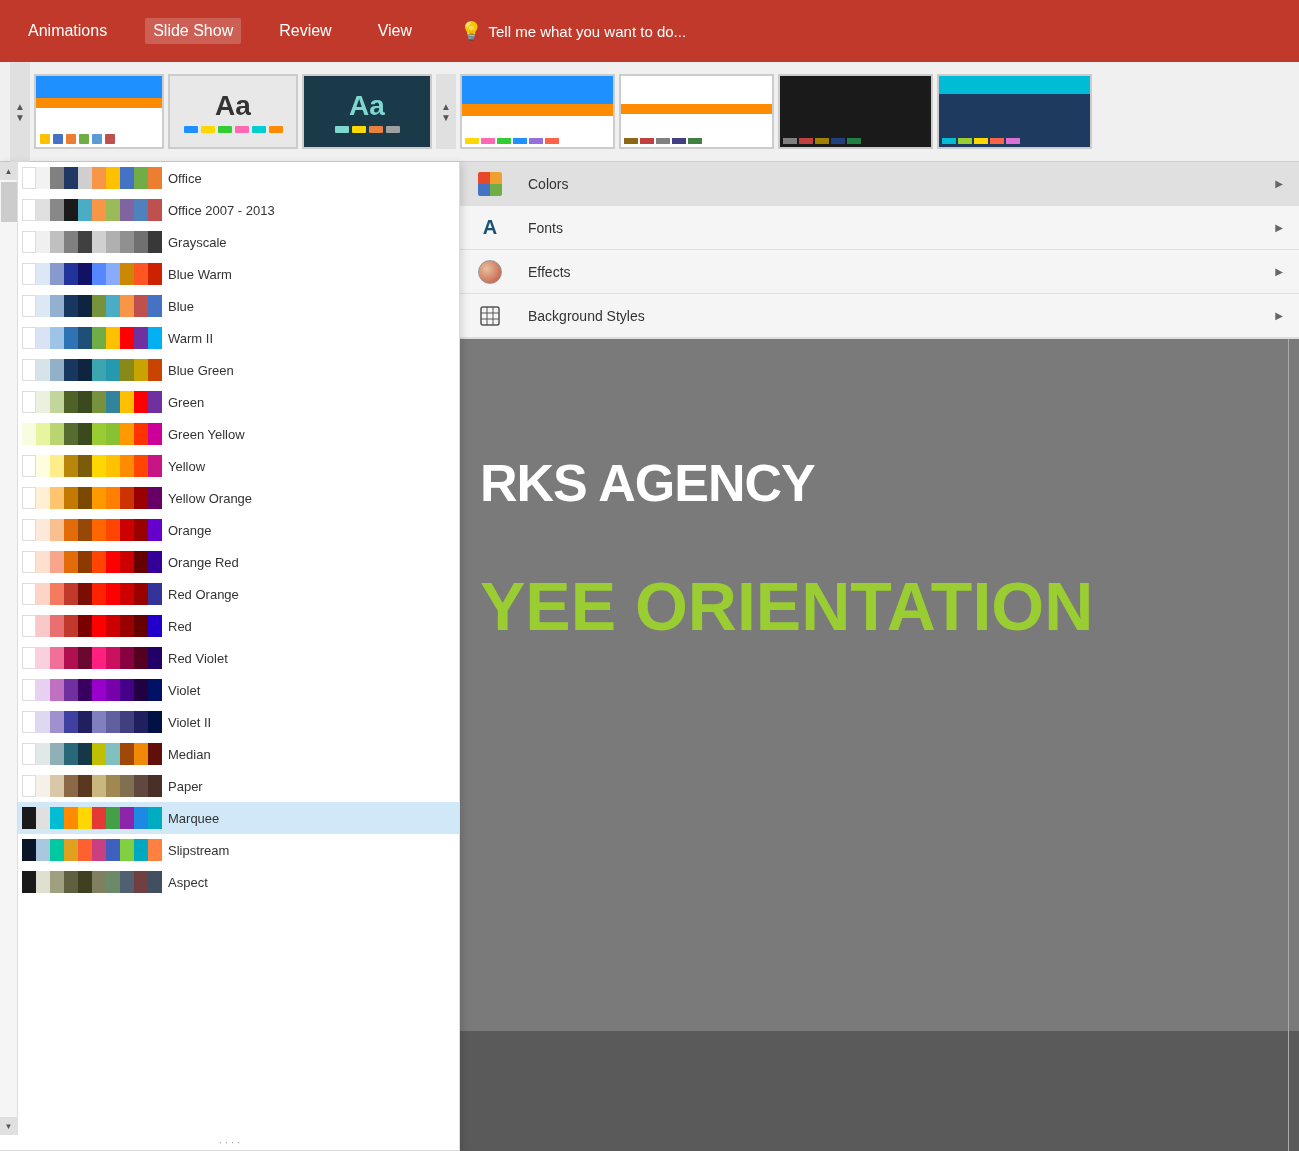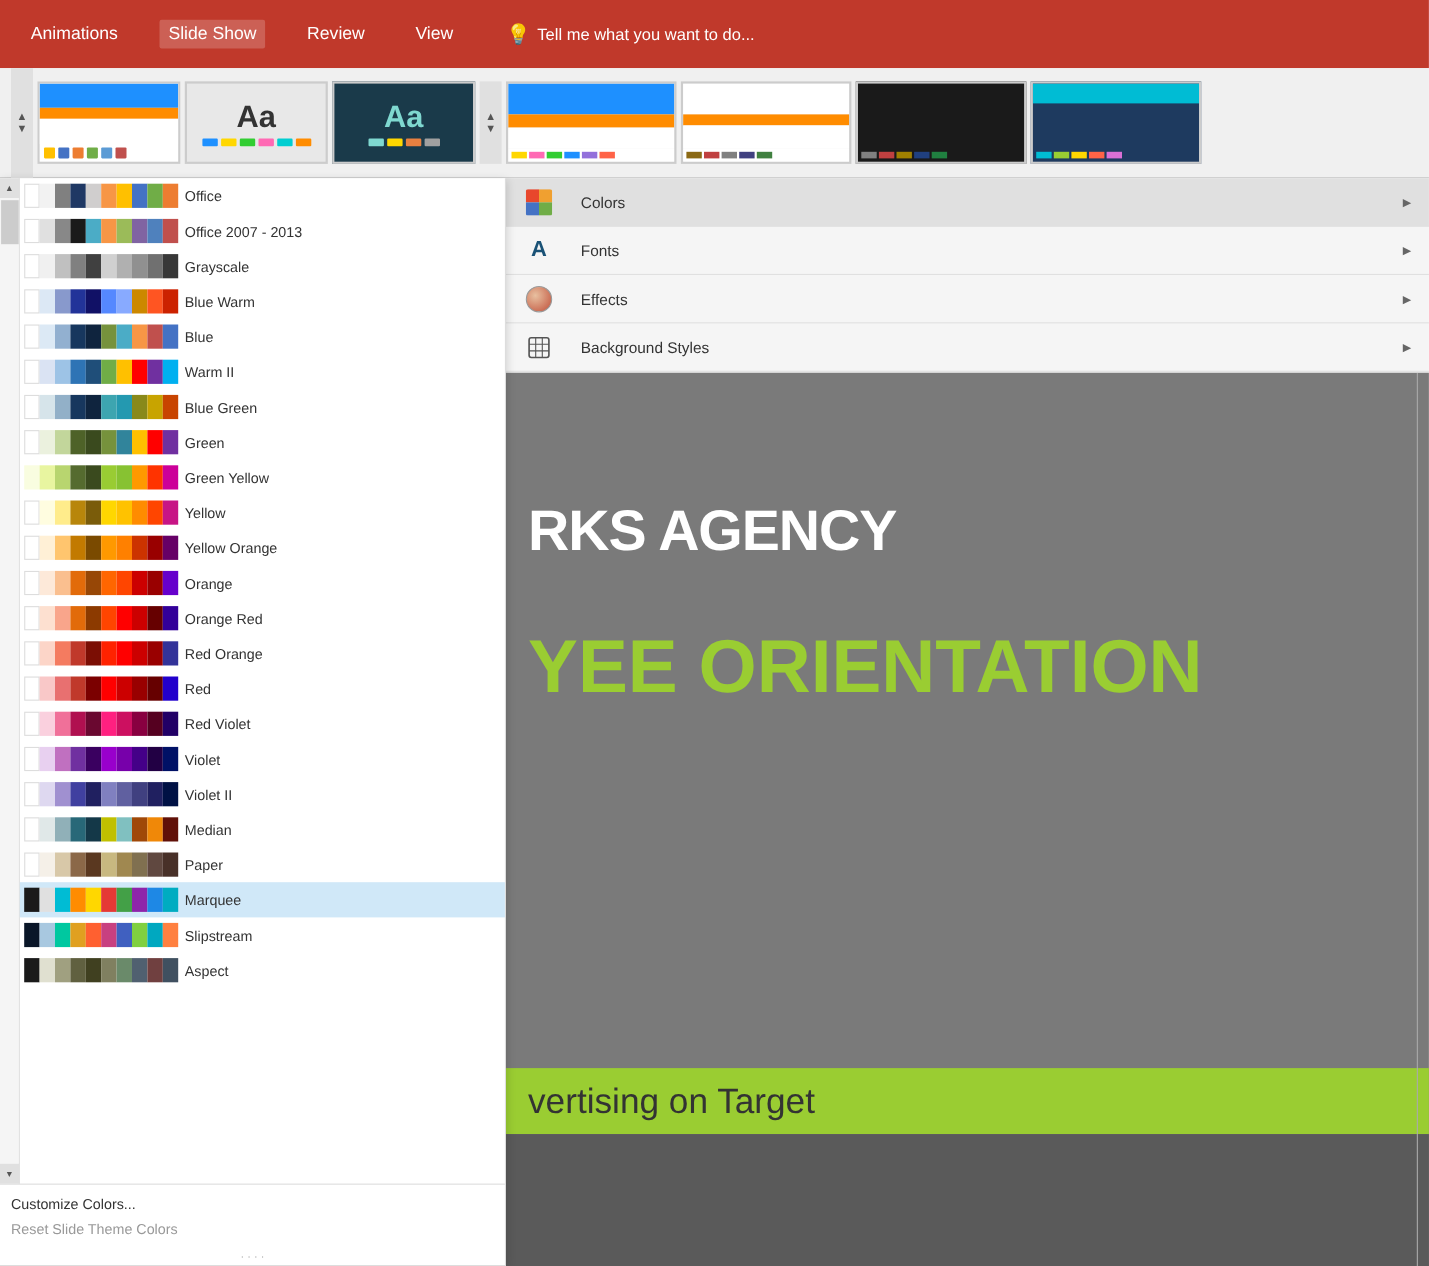--- a/index.html
+++ b/index.html
@@ -794,24 +794,20 @@
             <div class="swatch" style="background:#506070;"></div>
             <div class="swatch" style="background:#704040;"></div>
             <div class="swatch" style="background:#405060;"></div>
           </div>
           <span class="color-item-name">Aspect</span>
         </div>
 
       </div>
     </div>
 
-    <div class="dropdown-footer">
-      <a class="footer-link">Customize Colors...</a>
-      <a class="footer-link disabled">Reset Slide Theme Colors</a>
-    </div>
     <div class="footer-dots">· · · ·</div>
   </div>
 
   <div class="right-panel">
 
     <div class="menu-items">
 
       <div class="menu-item active">
         <div class="menu-item-icon">
           <div style="width:28px; height:28px; display:flex; align-items:center; justify-content:center;">
@@ -859,21 +855,18 @@
         <span class="menu-item-arrow">▶</span>
       </div>
     </div>
 
     <div class="slide-area">
 
       <div class="slide-title-large">RKS AGENCY</div>
       <div class="slide-subtitle">
         <span>YEE ORIENTATIO</span>N
       </div>
-      <div class="slide-green-band">
-        <span class="slide-band-text">vertising on Target</span>
-      </div>
       <div class="slide-bottom-gray"></div>
       <div class="separator-line"></div>
     </div>
   </div>
 
 </div>
 
 </body></html>

